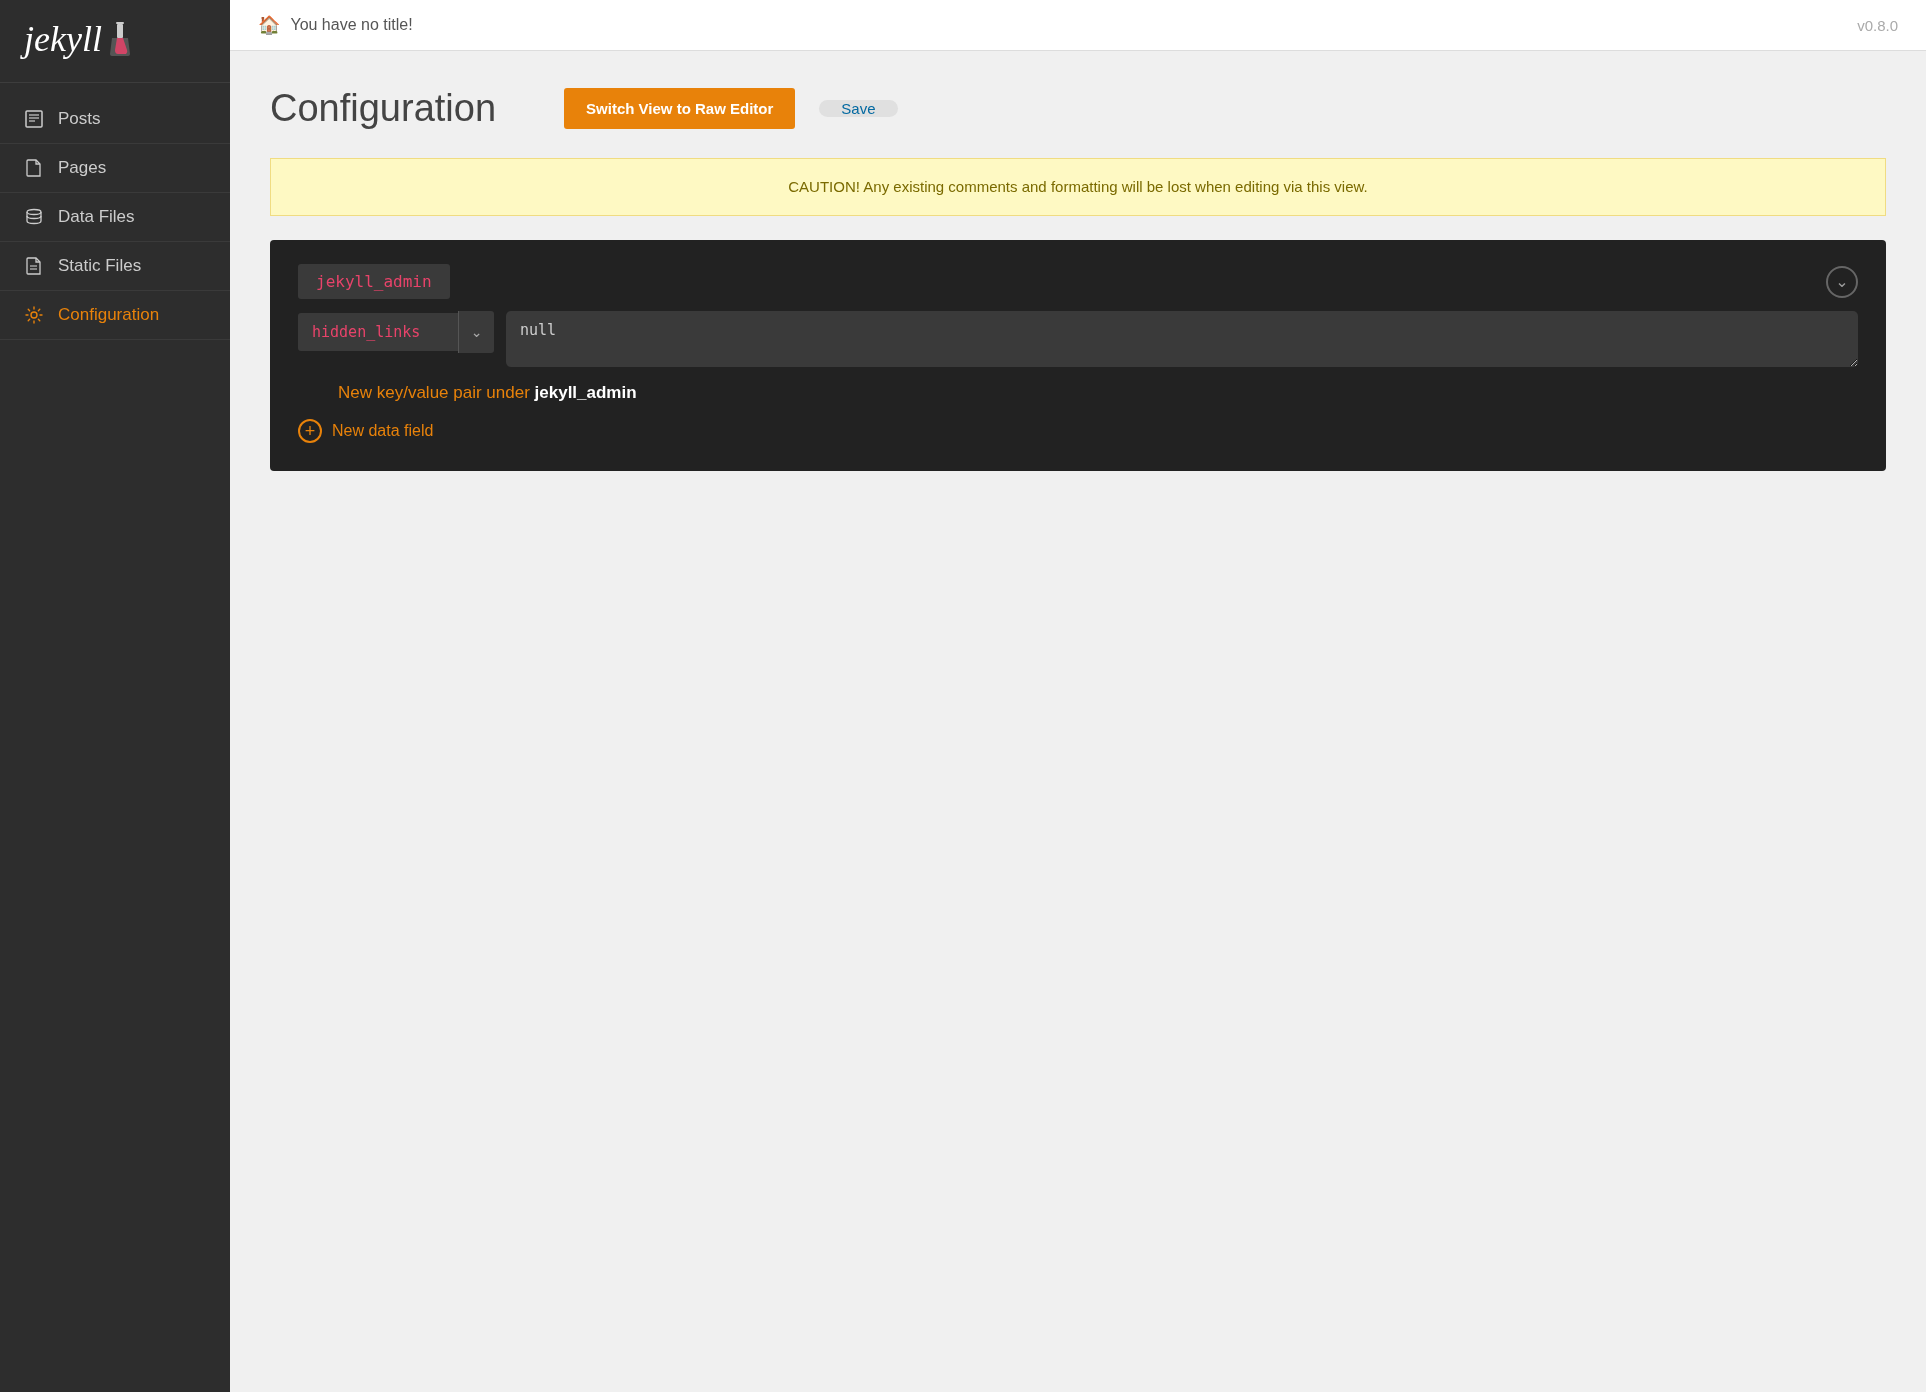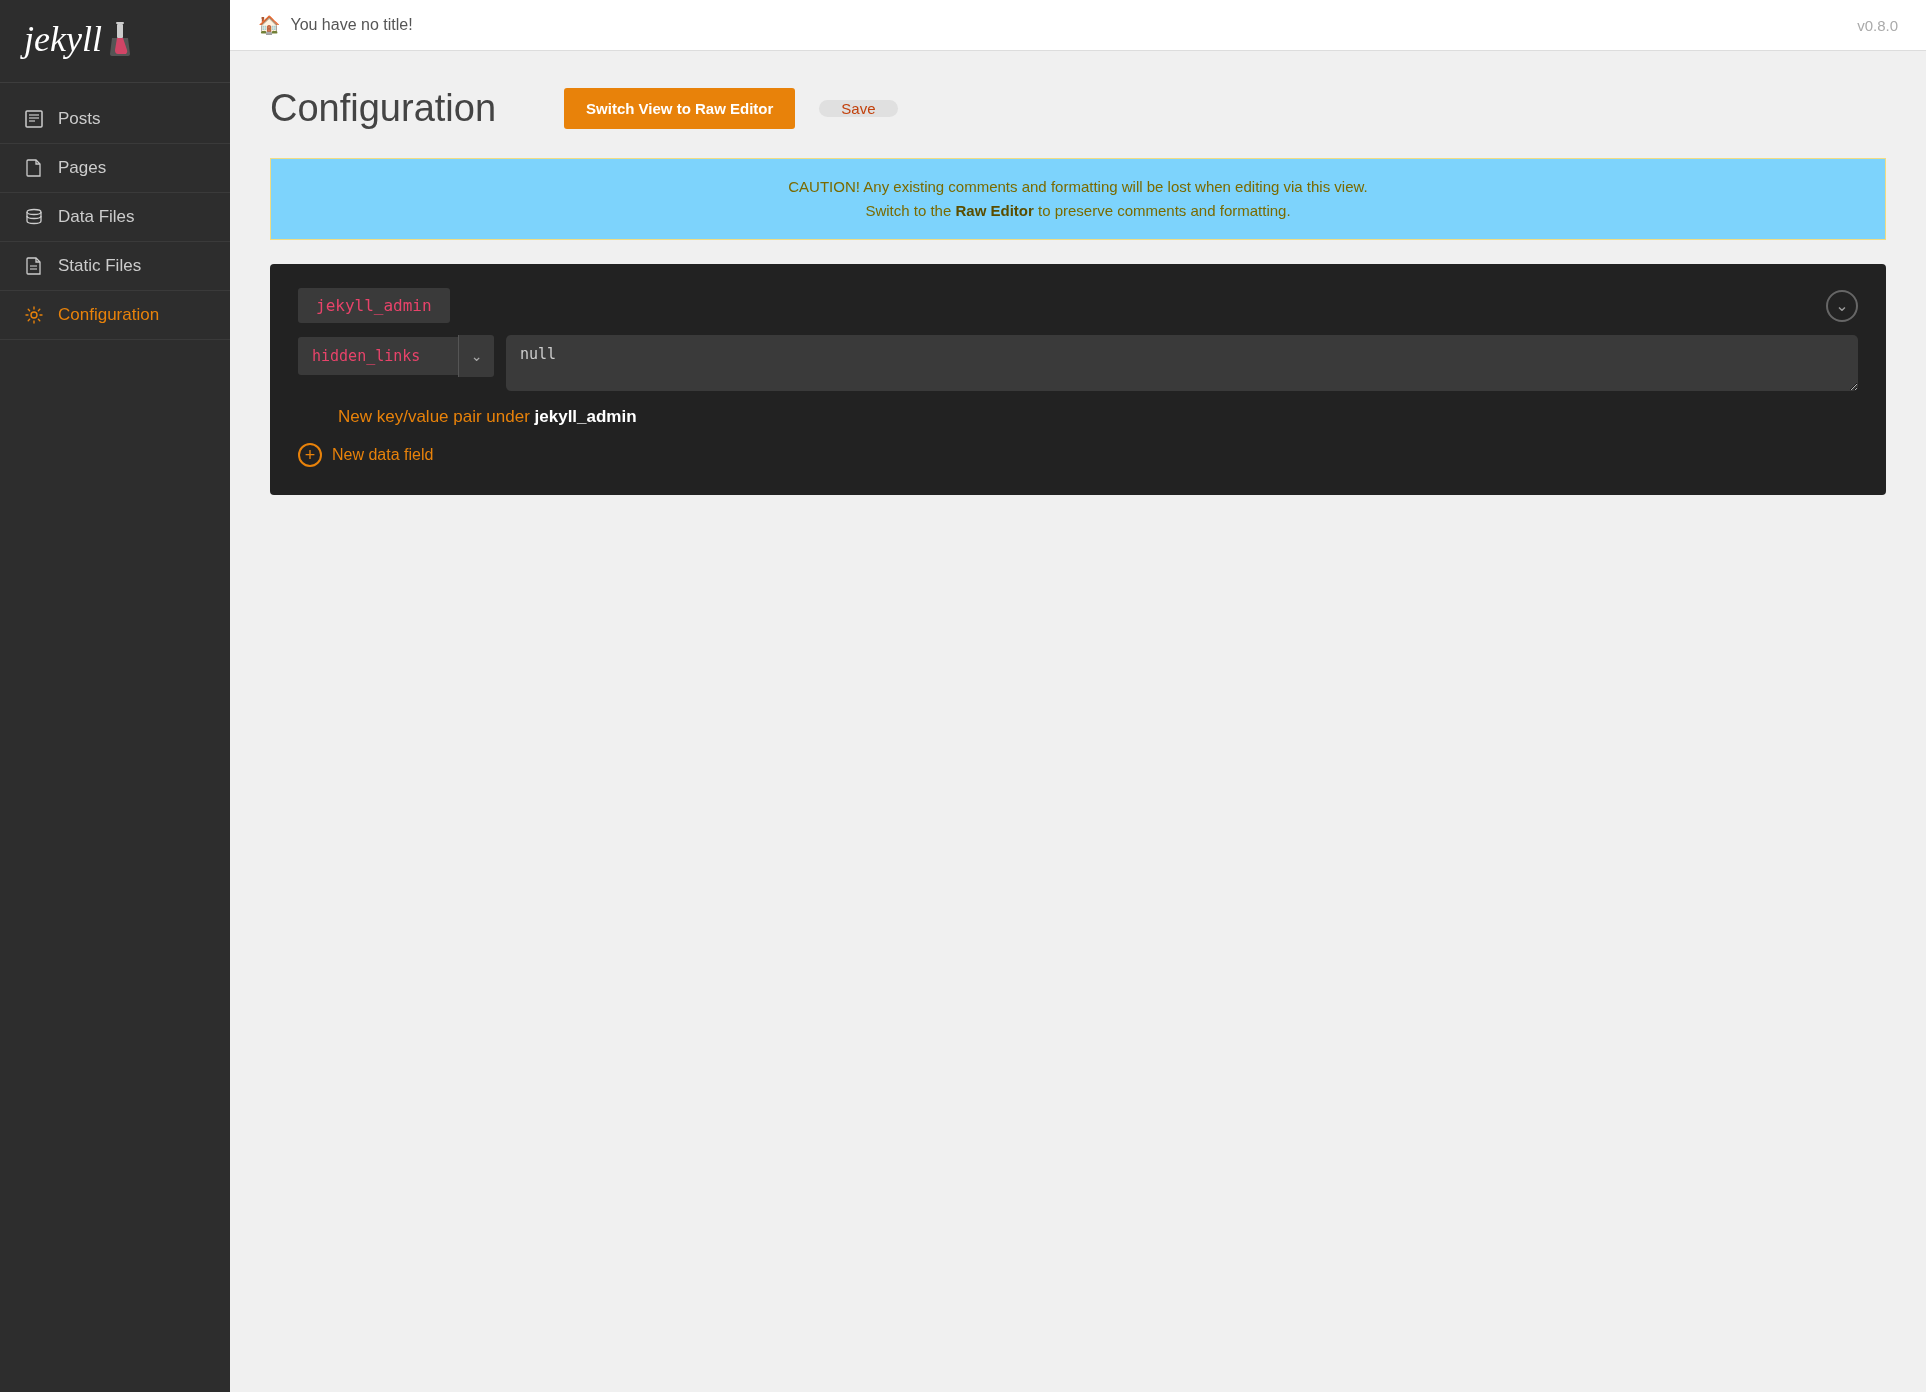--- a/index.html
+++ b/index.html
@@ -102,31 +102,31 @@
       border: none;
       padding: 12px 22px;
       font-size: 15px;
       font-weight: 600;
       border-radius: 3px;
       cursor: pointer;
       margin-left: 44px;
     }
     .btn-save {
       background: #e0e0e0;
-      color: #c2410c;
+      color: #0369a1;
       border: none;
       padding: 0 22px;
       font-size: 15px;
       font-weight: 400;
       border-radius: 9px;
       cursor: pointer;
     }
 
     .caution-banner {
-      background: #7dd3fc;
+      background: #fef9c3;
       border: 1px solid #f0dc82;
       padding: 16px 24px;
       margin-bottom: 24px;
       text-align: center;
       color: #7a6a00;
       font-size: 15px;
       line-height: 1.6;
     }
     .caution-banner strong { color: #5a4d00; }
 
@@ -337,23 +337,20 @@
 
     <div class="page-header">
       <h1 class="page-title">Configuration</h1>
       <button class="btn-switch">Switch View to Raw Editor</button>
       <button class="btn-save">Save</button>
     </div>
 
     <div class="caution-banner">
       <div>
         <span>CAUTION! Any existing comments and formatting will be lost when editing via this view.</span>
-      </div>
-      <div>
-        <span>Switch to the </span><strong>Raw Editor</strong><span> to preserve comments and formatting.</span>
       </div>
     </div>
 
     <div class="config-editor">
       <div class="field-group">
         <div class="field-header">
           <span class="field-key-badge">jekyll_admin</span>
           <button class="collapse-btn">
             <span>⌄</span>
           </button>

